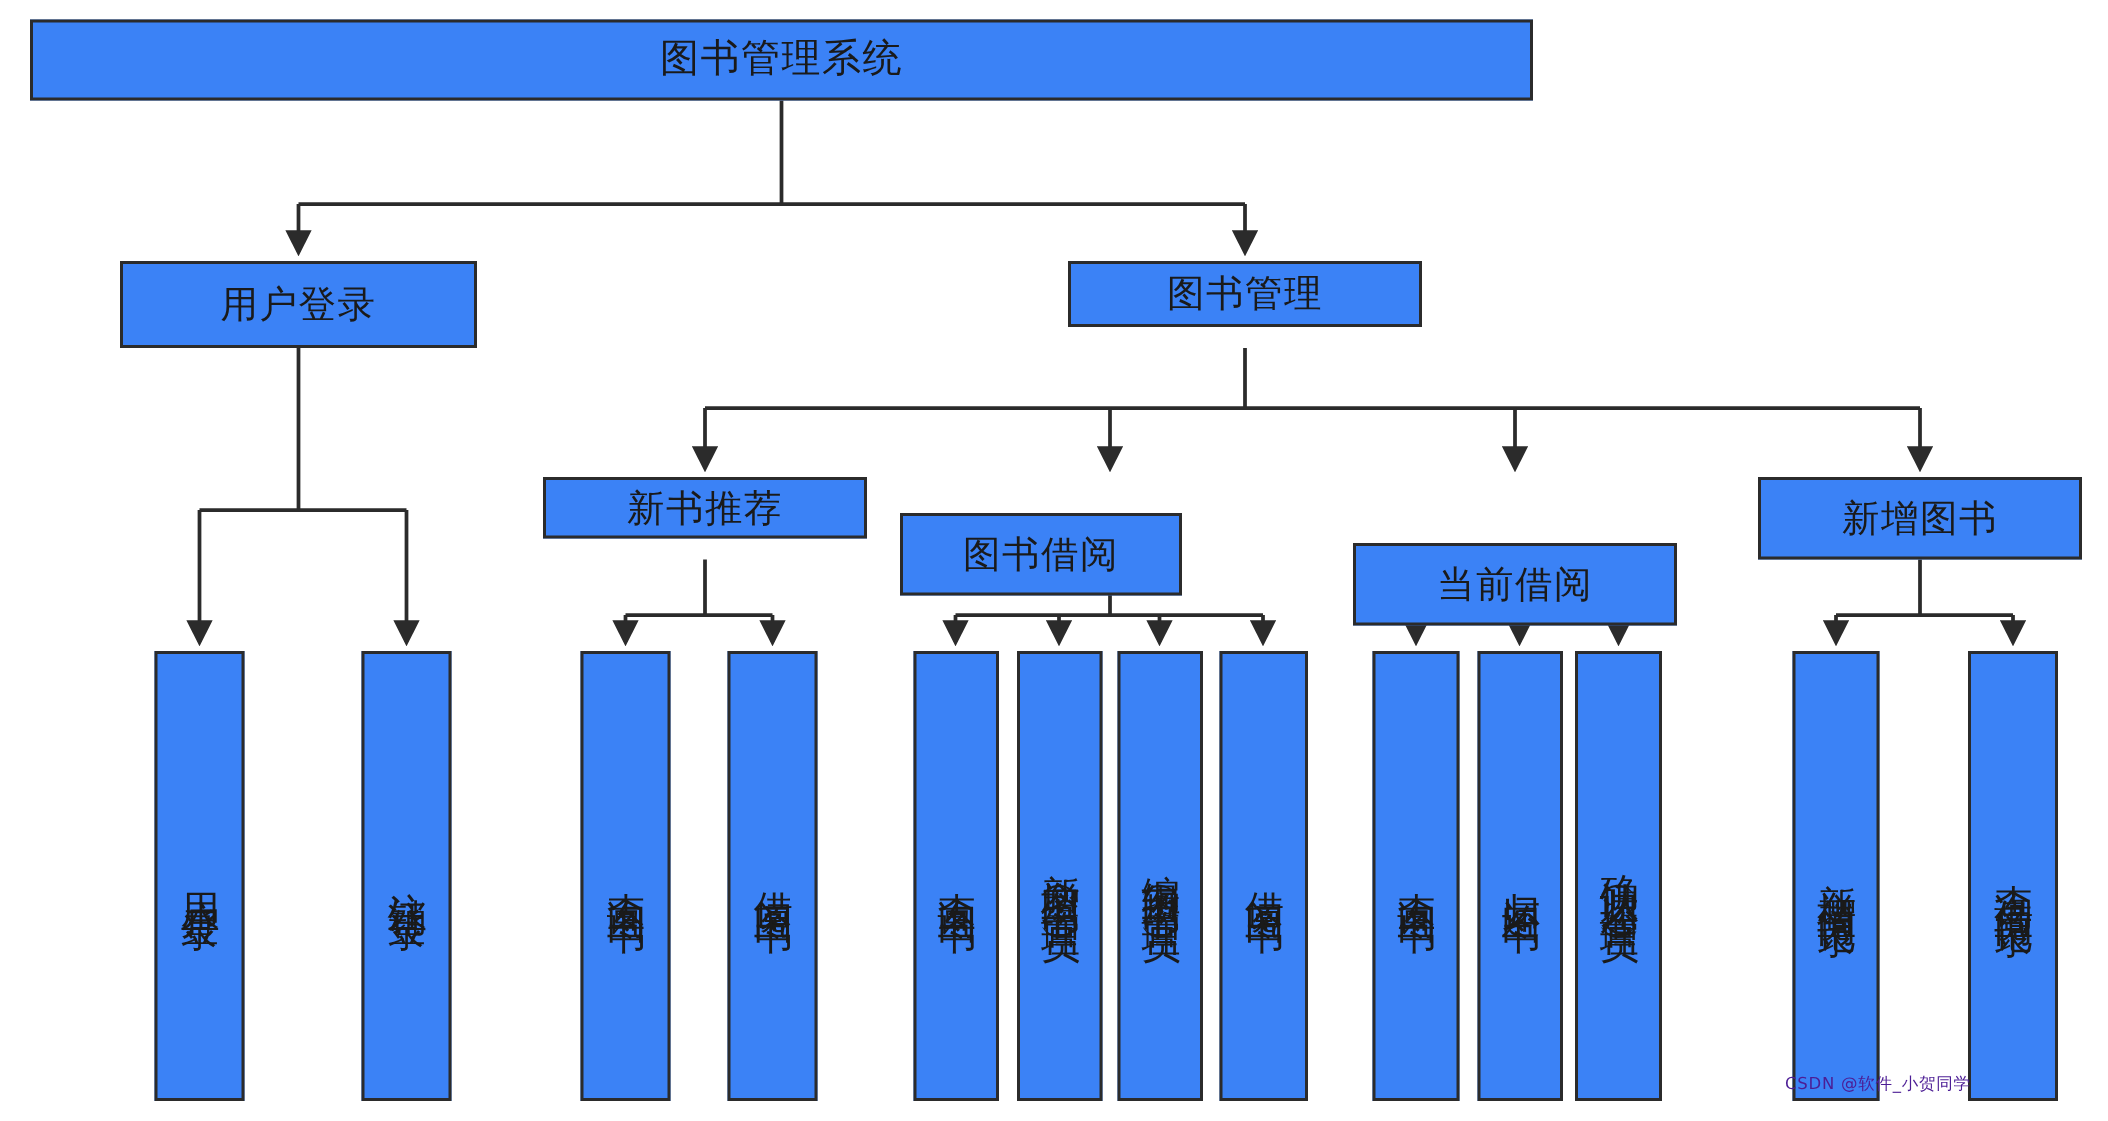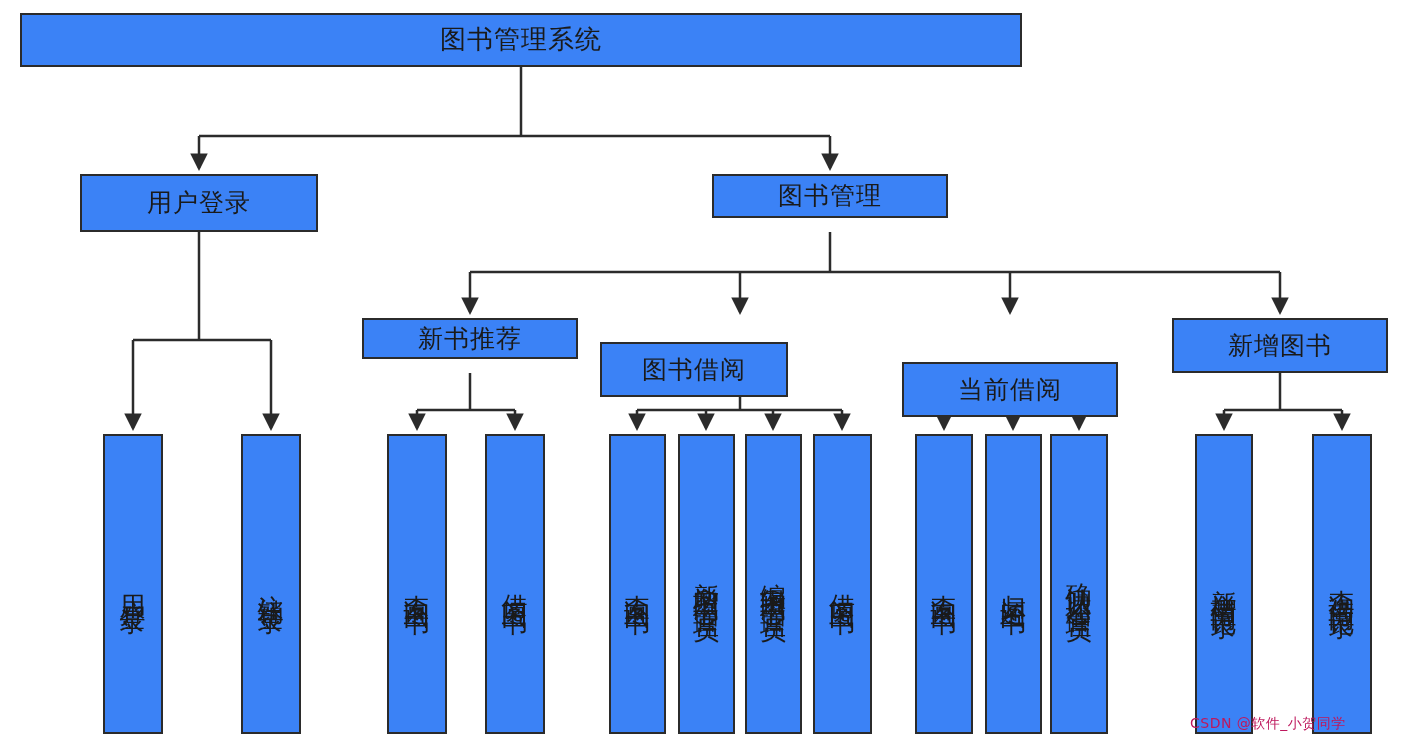--- a/index.html
+++ b/index.html
@@ -58,22 +58,22 @@
   .node.vert .node-label {
     writing-mode: vertical-rl;
     text-orientation: upright;
     font-size: 26px;
     line-height: 1.0;
     letter-spacing: 5px;
     max-height: 100%;
   }
   .watermark {
     position: absolute;
-    font-size: 14px;
-    color: #be185d;
+    font-size: 11px;
+    color: #4c1d95;
     white-space: nowrap;
     letter-spacing: 0.5px;
     font-family: "DejaVu Sans", "Liberation Sans", sans-serif;
   }
 </style>
 </head>
 <body>
 
 <div id="canvas">
 

